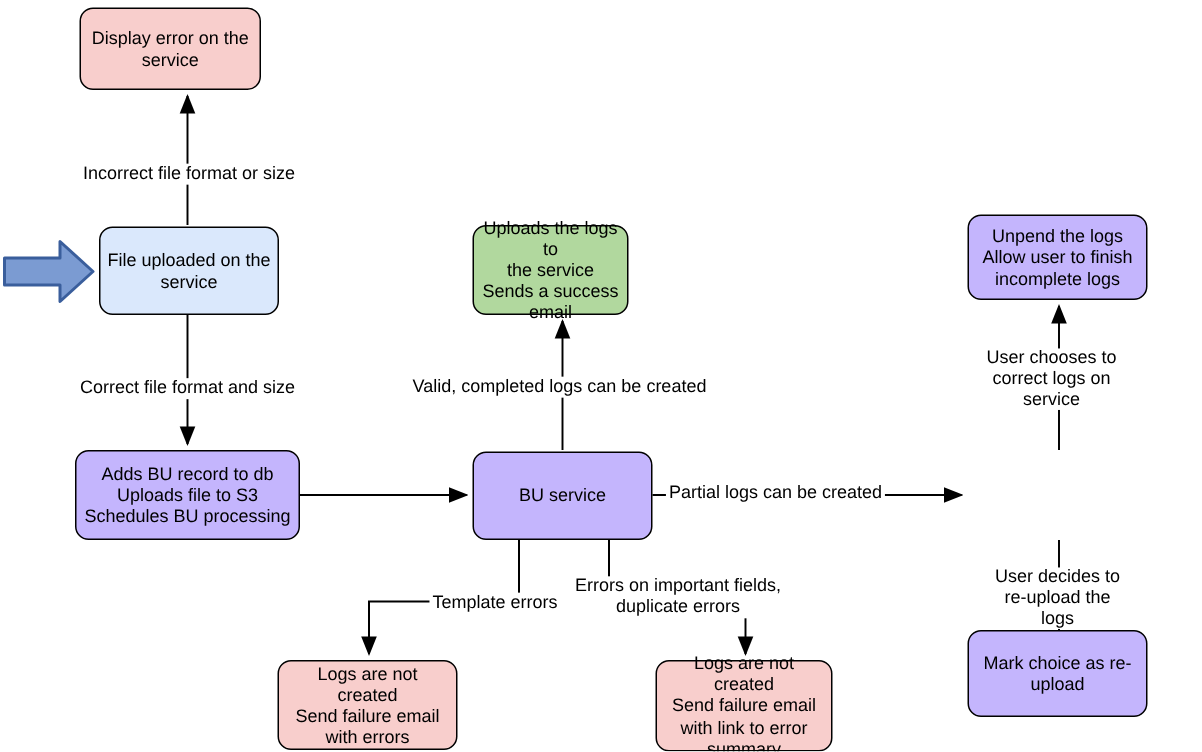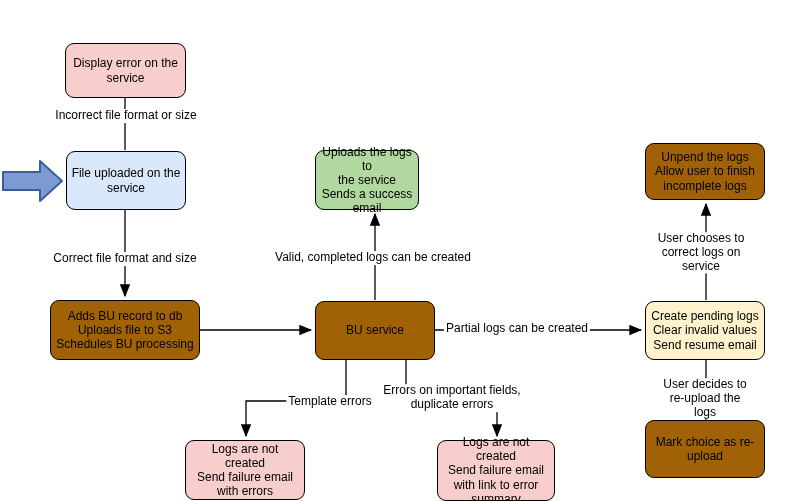--- a/index.html
+++ b/index.html
@@ -16,21 +16,21 @@
   #edges {
     position: absolute;
     left: 0; top: 0;
     width: 801px; height: 501px;
   }
   .node {
     position: absolute;
     box-sizing: border-box;
     border: 1px solid #000000;
     border-radius: 9px;
-    background: #a16207;
+    background: #c4b5fd;
     display: flex;
     align-items: center;
     justify-content: center;
     text-align: center;
     white-space: pre-line;
     line-height: 1.17;
     padding: 2px 4px;
   }
   .node.pink   { background: #F8CECC; }
   .node.blue   { background: #DAE8FC; }
@@ -62,38 +62,35 @@
     <path d="M200,330 L311,330" fill="none" stroke="#000000" stroke-width="1.3" marker-end="url(#arrow)"></path>
     <path d="M375,300 L375,214" fill="none" stroke="#000000" stroke-width="1.3" marker-end="url(#arrow)"></path>
     <path d="M435,330 L641,330" fill="none" stroke="#000000" stroke-width="1.3" marker-end="url(#arrow)"></path>
     <path d="M706,300 L706,204" fill="none" stroke="#000000" stroke-width="1.3" marker-end="url(#arrow)"></path>
     <path d="M706,360 L706,436" fill="none" stroke="#000000" stroke-width="1.3" marker-end="url(#arrow)"></path>
     <path d="M346,360 L346,401 L246,401 L246,436" fill="none" stroke="#000000" stroke-width="1.3" marker-end="url(#arrow)"></path>
     <path d="M406,360 L406,407 L497,407 L497,436" fill="none" stroke="#000000" stroke-width="1.3" marker-end="url(#arrow)"></path>
     <polygon points="3,172 40,172 40,161 62,181 40,201 40,190 3,190" fill="#7B9BD2" stroke="#3A5E9C" stroke-width="2" stroke-linejoin="round"></polygon>
   </svg>
 
-  <div class="node pink" style="left:65px;  top:5px;   width:121px; height:55px;margin-top:38px;">Display error on the
+  <div class="node pink" style="left:53px;  top:5px;   width:121px; height:55px;">Display error on the
 service</div>
   <div class="node blue" style="left:66px;  top:151px; width:120px; height:59px;">File uploaded on the
 service</div>
   <div class="node" style="left:50px;  top:300px; width:150px; height:60px;">Adds BU record to db
 Uploads file to S3
 Schedules BU processing</div>
   <div class="node" style="left:315px; top:301px; width:120px; height:59px;">BU service</div>
   <div class="node green" style="left:315px; top:150px; width:104px; height:60px;">Uploads the logs to
 the service
 Sends a success
 email</div>
   <div class="node" style="left:645px; top:143px; width:120px; height:57px;">Unpend the logs
 Allow user to finish
 incomplete logs</div>
-  <div class="node yellow" style="left:645px; top:301px; width:120px; height:59px;">Create pending logs
-Clear invalid values
-Send resume email</div>
   <div class="node" style="left:645px; top:420px; width:120px; height:58px;">Mark choice as re-
 upload</div>
   <div class="node pink" style="left:185px; top:440px; width:120px; height:60px;">Logs are not created
 Send failure email
 with errors</div>
   <div class="node pink" style="left:437px; top:440px; width:118px; height:61px;">Logs are not created
 Send failure email
 with link to error
 summary</div>
 

